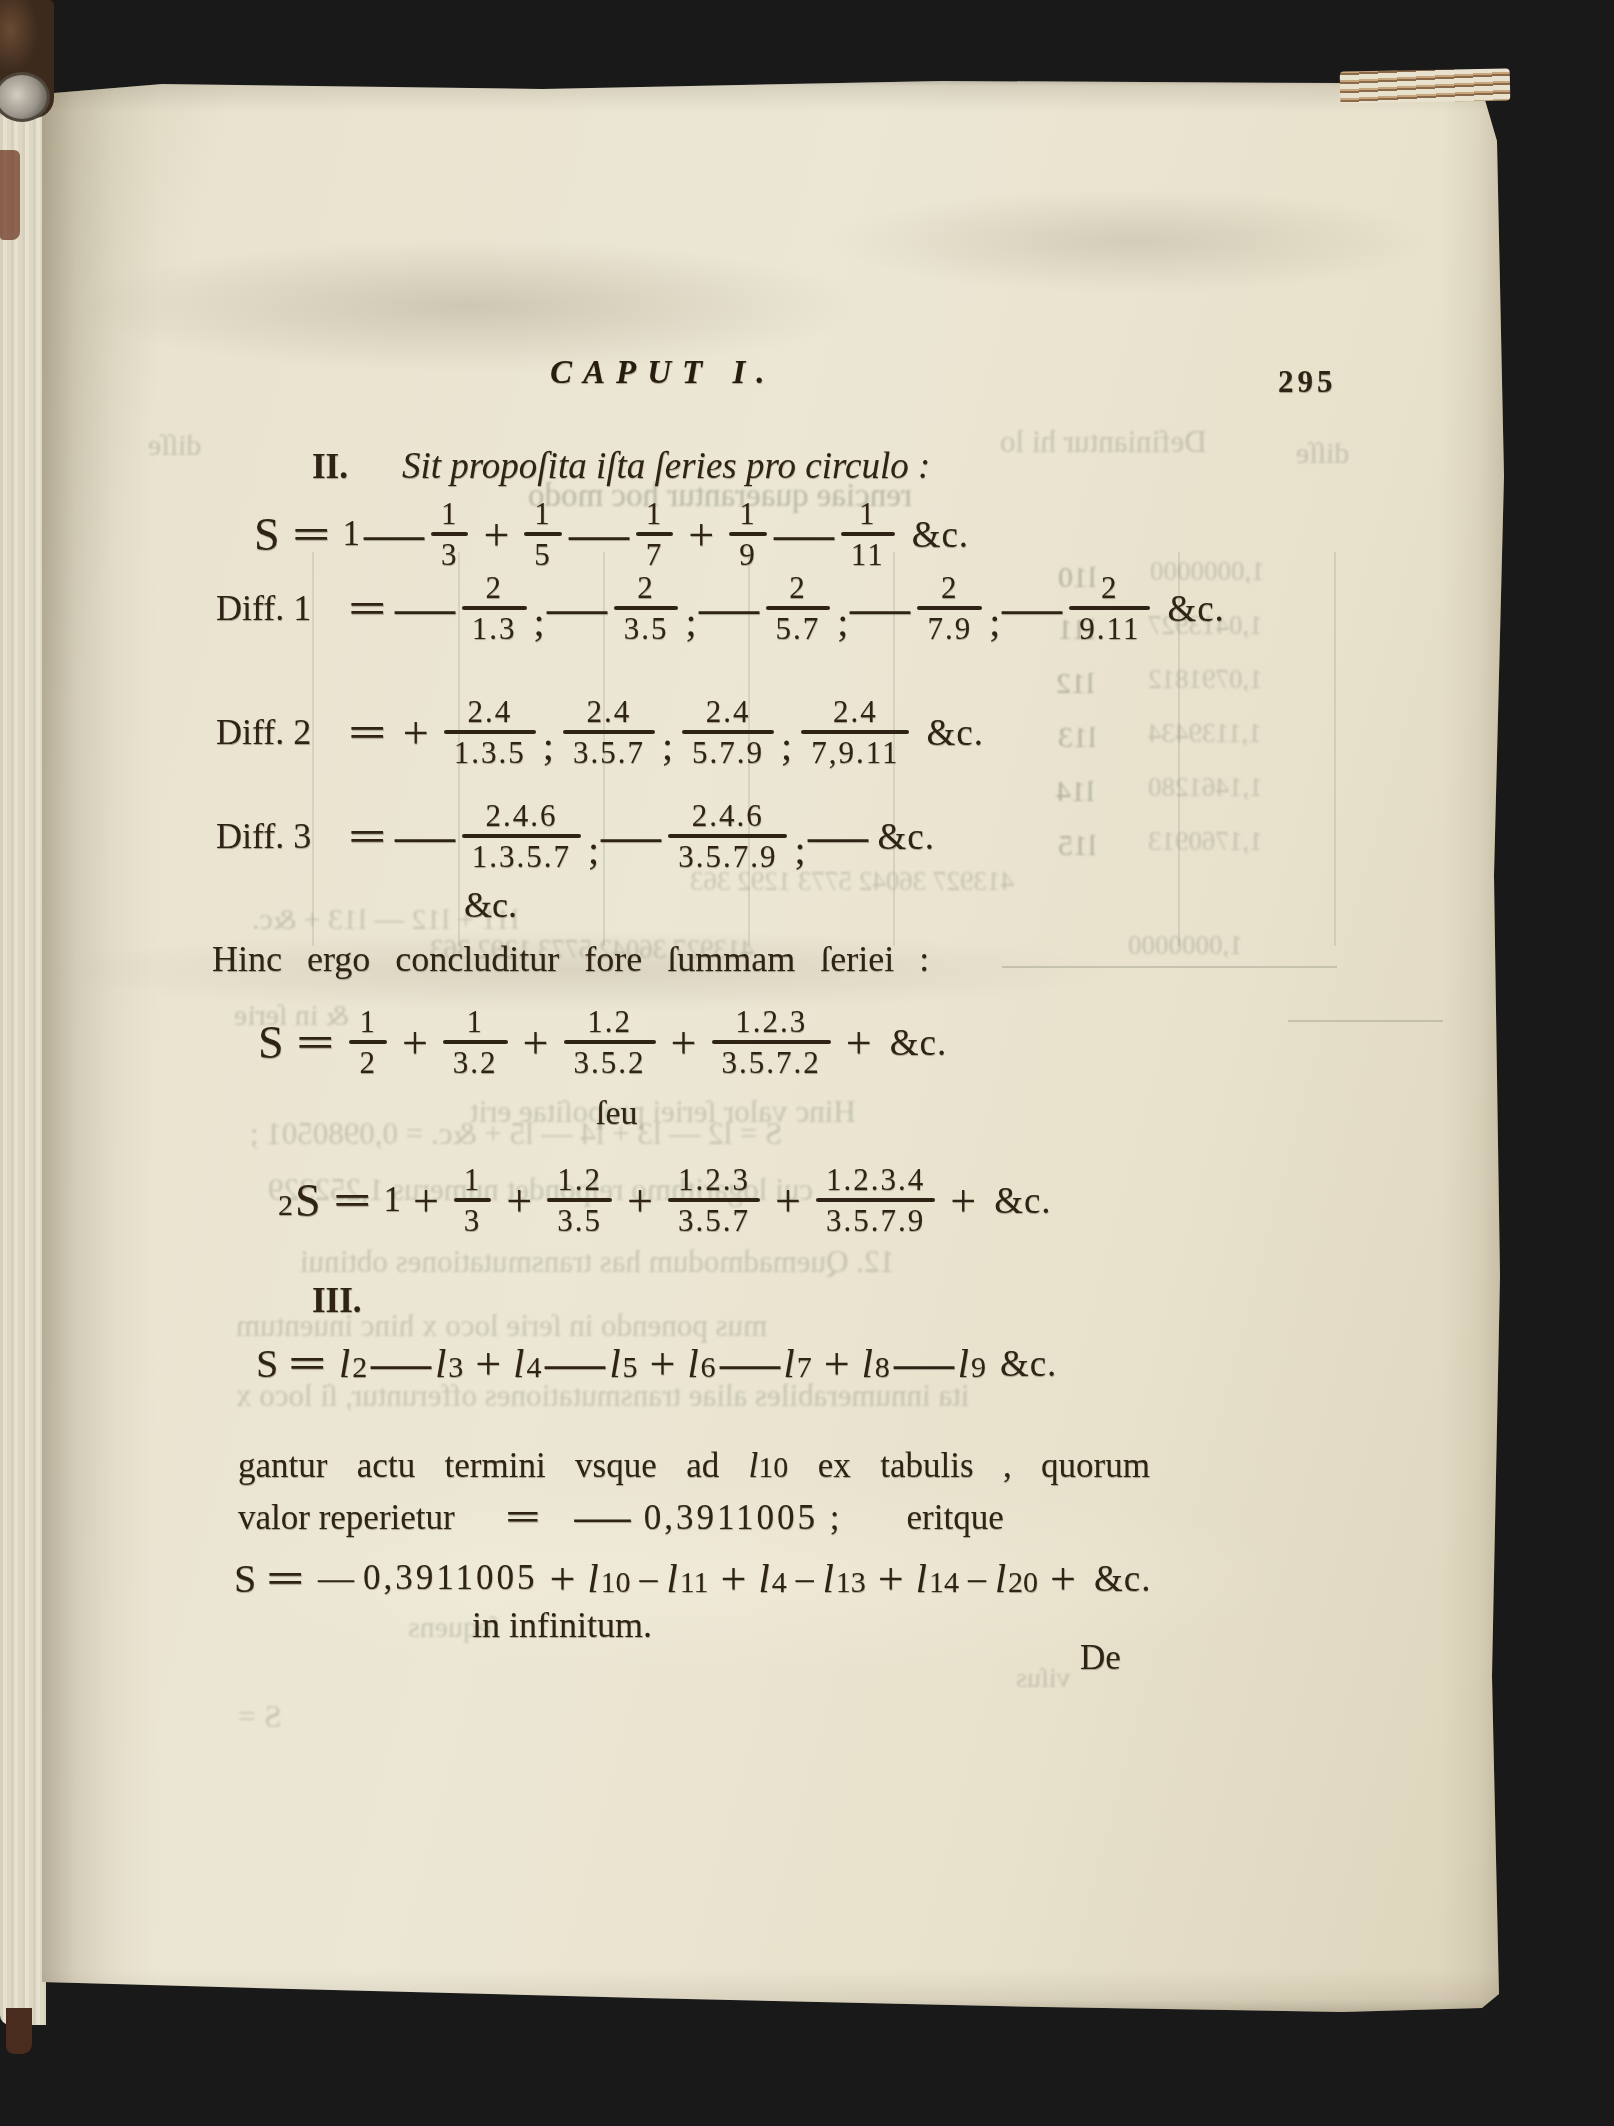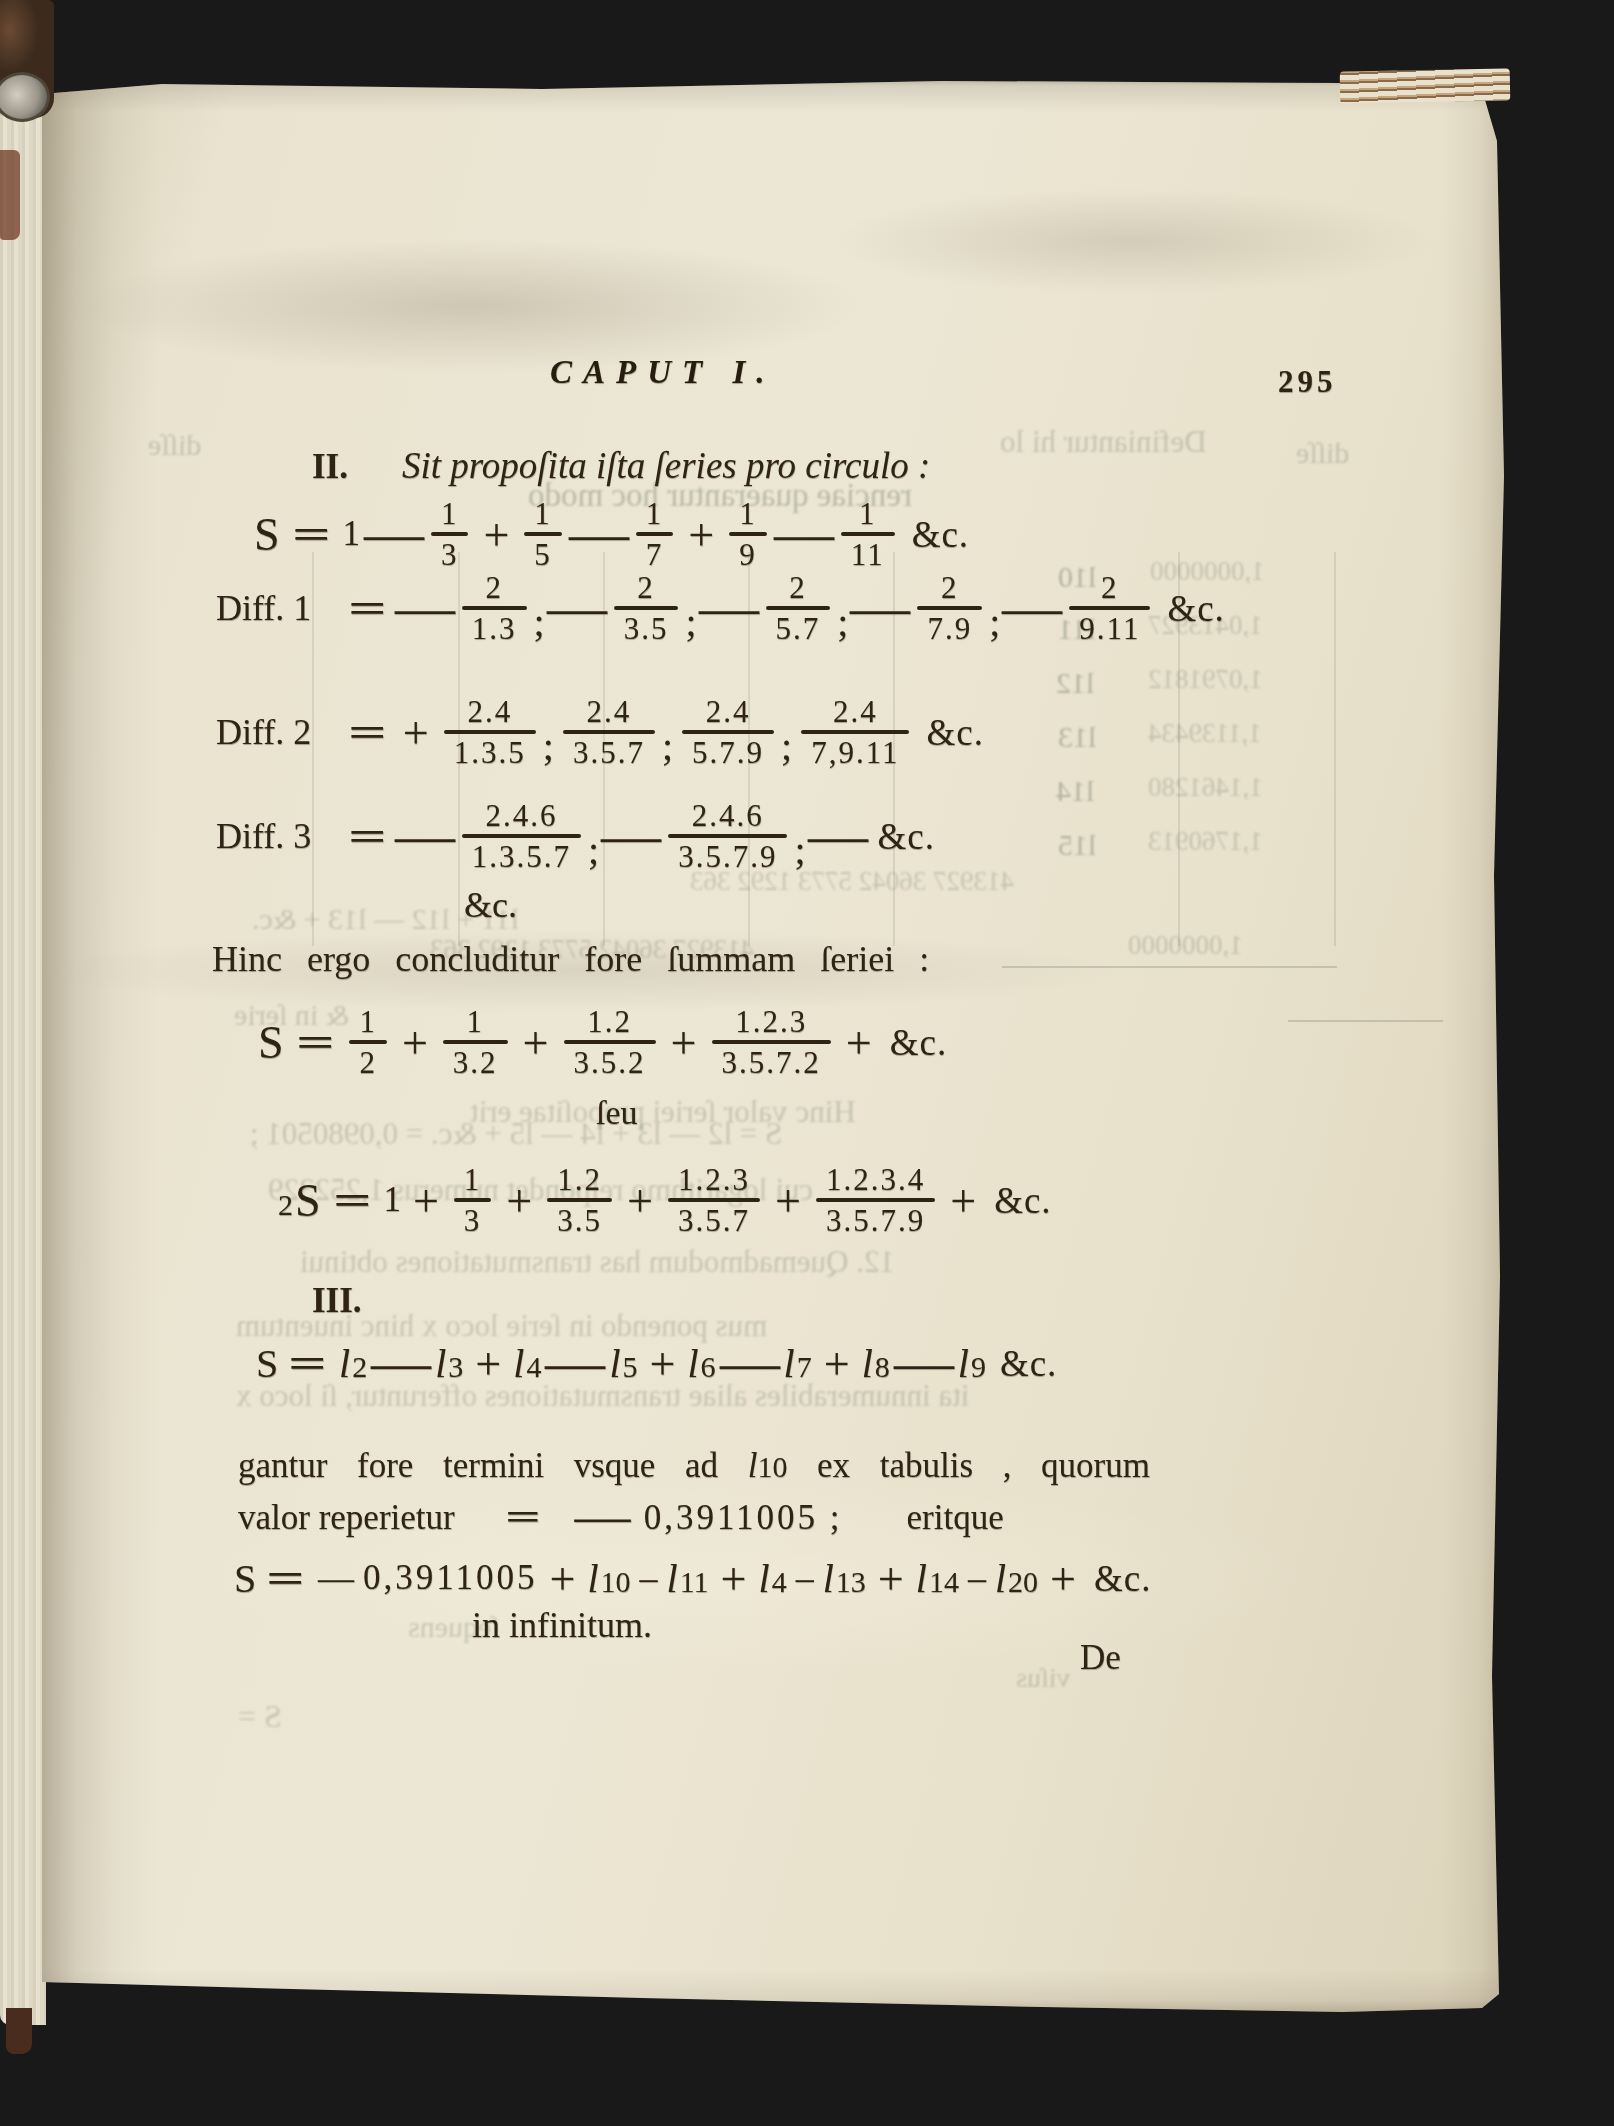--- a/index.html
+++ b/index.html
@@ -391,21 +391,21 @@
           <span class="ld">8</span>
         </span>
         <span class="mdash">—</span>
         <span class="lt">
           <span class="lit">l</span>
           <span class="ld">9</span>
         </span>
         <span class="etc">&amp;c.</span>
       </div>
 
-    <div class="line" id="p2"><span>gantur fore termini vsque ad </span><span class="p2l">l</span><span class="p2d">10</span><span> ex tabulis , quorum</span></div>
+    <div class="line" id="p2"><span>gantur actu termini vsque ad </span><span class="p2l">l</span><span class="p2d">10</span><span> ex tabulis , quorum</span></div>
     <div class="line" id="p3">
       <span class="g2">valor reperietur</span>
       <span class="eqp">=</span>
       <span class="dashp">—</span>
       <span class="nump">0,3911005 ;</span>
       <span>eritque</span>
     </div>
 
     <div class="fr" id="f5">
         <span class="lhs2">S</span>

